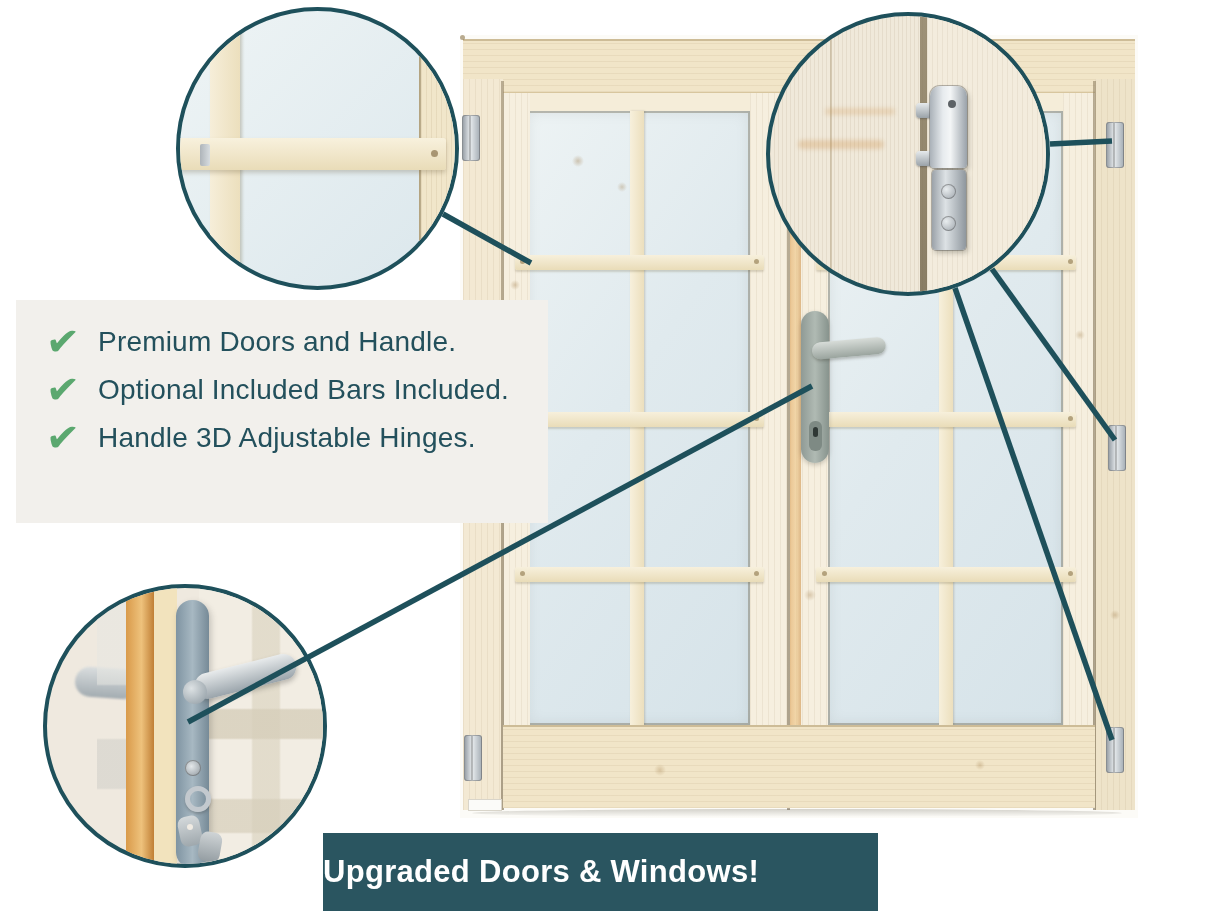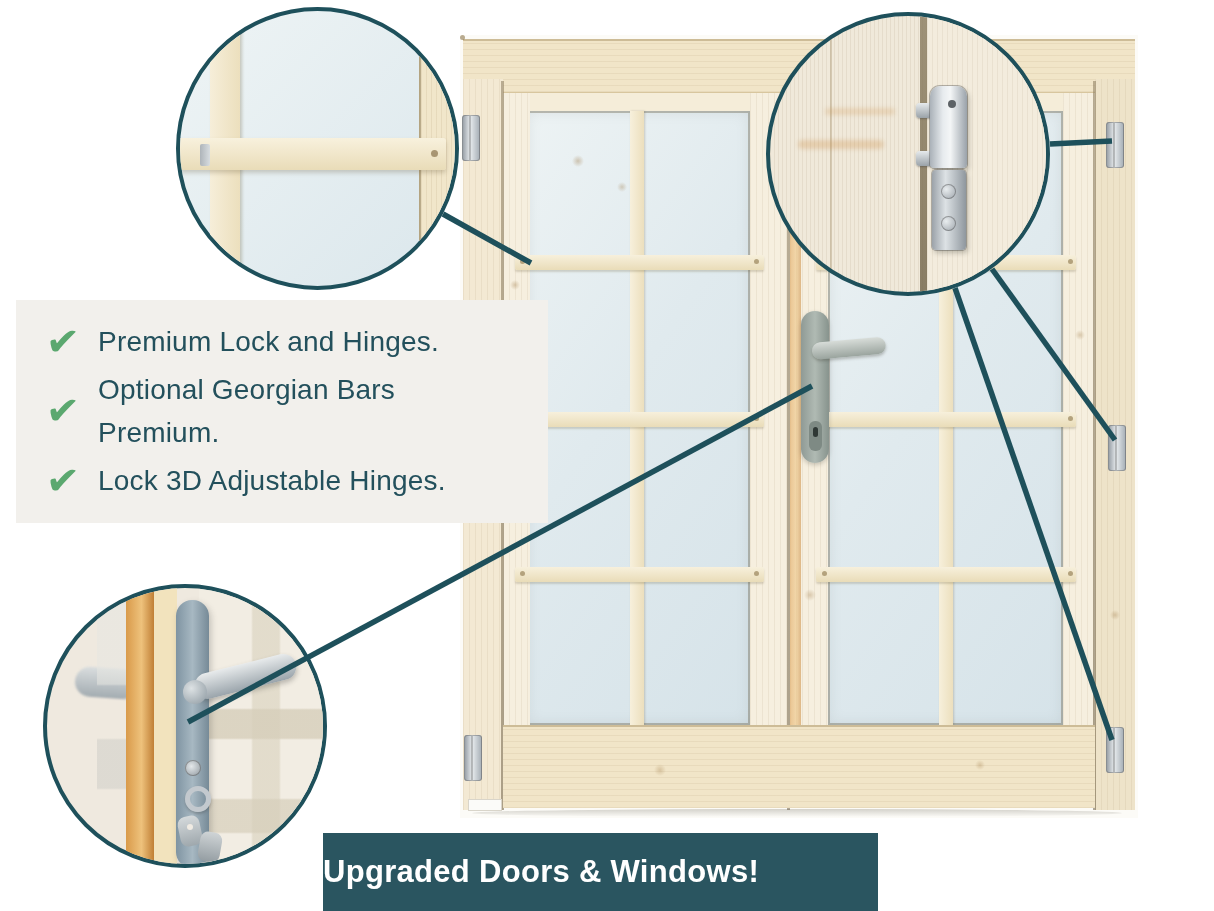--- a/index.html
+++ b/index.html
@@ -210,29 +210,29 @@
     <div class="ccyl"></div>
     <div class="cring"></div>
     <div class="ckey1"></div>
     <div class="ckey2"></div>
     <div class="ckeyhole"></div>
   </div>
 
   <div class="features">
     <div class="feature-item">
       <span class="check">✔</span>
-      <span class="feature-text">Premium Lock and Hinges.</span>
+      <span class="feature-text">Premium Doors and Handle.</span>
     </div>
     <div class="feature-item">
       <span class="check">✔</span>
-      <span class="feature-text">Optional Georgian Bars Premium.</span>
+      <span class="feature-text">Optional Included Bars Included.</span>
     </div>
     <div class="feature-item">
       <span class="check">✔</span>
-      <span class="feature-text">Lock 3D Adjustable Hinges.</span>
+      <span class="feature-text">Handle 3D Adjustable Hinges.</span>
     </div>
   </div>
 
   <div class="banner">
     <span class="banner-text">Upgraded Doors &amp; Windows!</span>
   </div>
 
   <svg class="lines" viewBox="0 0 1214 911" xmlns="http://www.w3.org/2000/svg">
     <line x1="443" y1="214" x2="531" y2="263" stroke="#1e505b" stroke-width="5.5"></line>
     <line x1="1050" y1="144" x2="1112" y2="141" stroke="#1e505b" stroke-width="5.5"></line>

